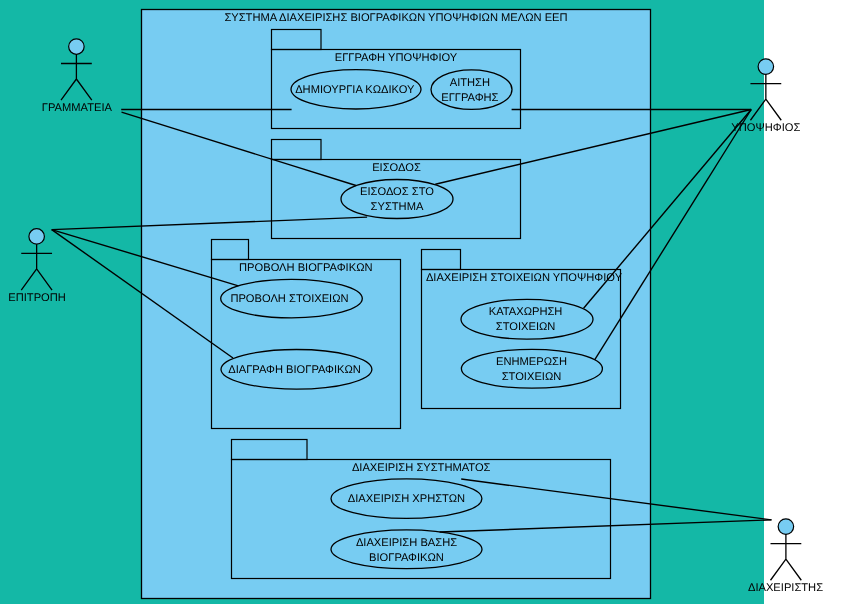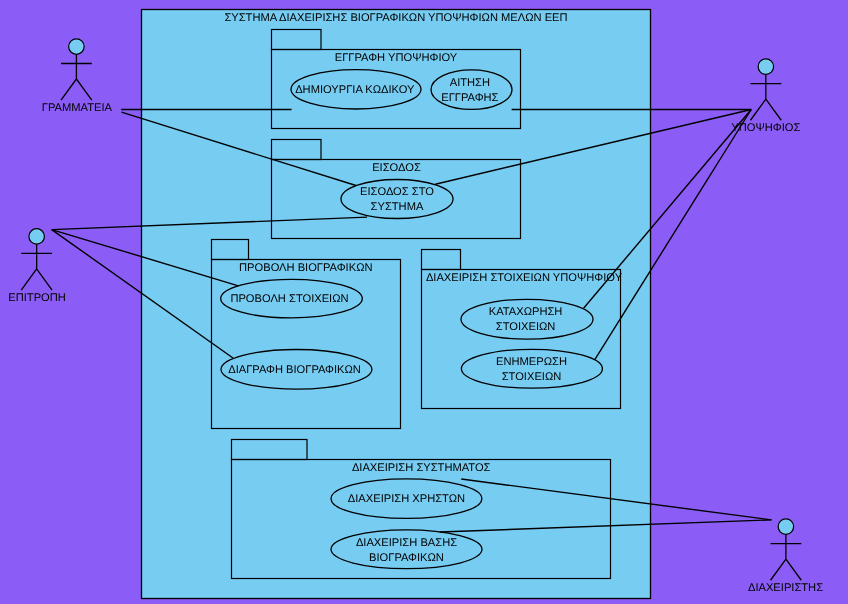--- a/index.html
+++ b/index.html
@@ -1,19 +1,19 @@
 <!DOCTYPE html>
 <html><head>
 <meta charset="utf-8">
 <style>
   html,body{margin:0;padding:0;background:#ffffff;}
   body{width:848px;height:604px;overflow:hidden;
        font-family:"Liberation Sans",sans-serif;
        -webkit-font-smoothing:antialiased;text-rendering:geometricPrecision;}
-  #stage{position:relative;width:848px;height:604px;background:#8b5cf6;}
+  #stage{position:relative;width:764px;height:604px;background:#14b8a6;}
   text{font-family:"Liberation Sans",sans-serif;fill:#000000;}
 </style>
 </head>
 <body>
 
 <div id="stage">
   <svg id="svgroot" width="848" height="604" viewBox="0 0 848 604" xmlns="http://www.w3.org/2000/svg">
     <g id="root" style="filter:opacity(1)">
         <g>
           <rect x="141.5" y="9.5" width="509" height="589" fill="#77CCF2" stroke="#000000" stroke-width="1.3"></rect>

